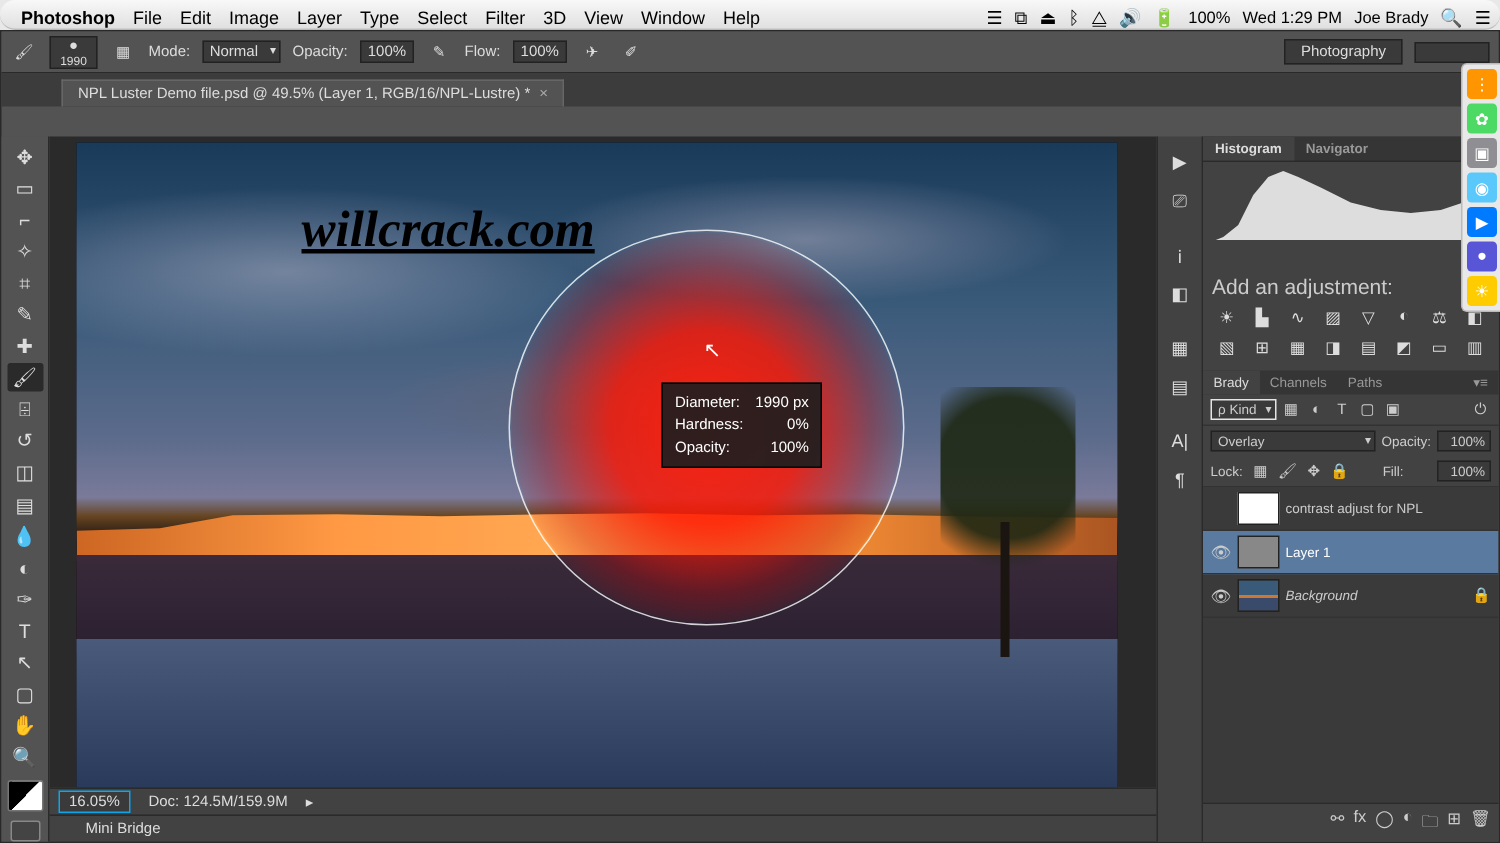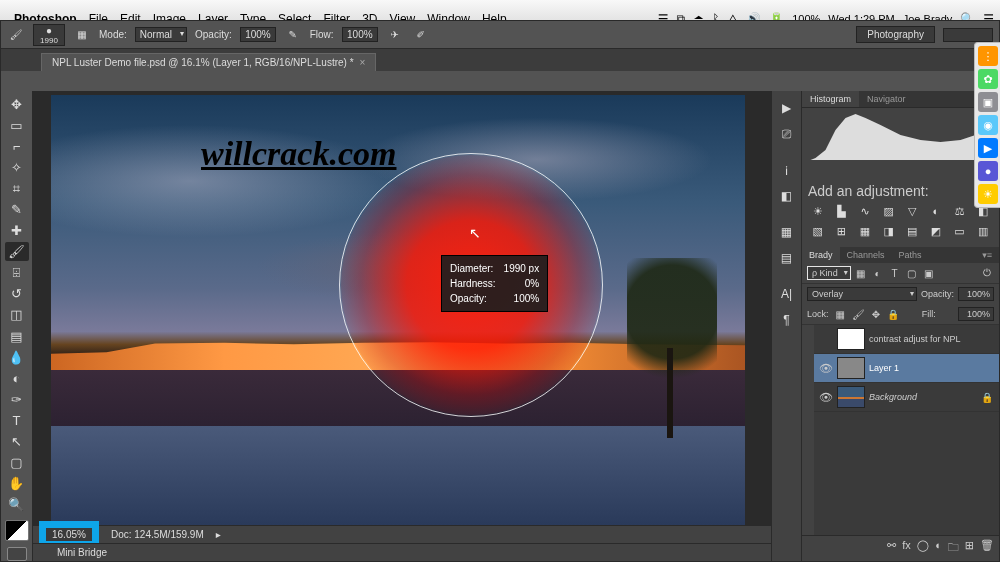--- a/index.html
+++ b/index.html
@@ -1,19 +1,19 @@
 <!DOCTYPE html>
 <html><head>
 <meta charset="utf-8">
 <style>
 * { margin: 0; padding: 0; box-sizing: border-box; font-family: "Lucida Grande", Arial, sans-serif; }
 body { width: 1000px; height: 562px; background: #e8e8e8; overflow: hidden; position: relative; }
 
 
-.menubar { height: 20px; background: linear-gradient(#f8f8f8,#e0e0e0); display: flex; align-items: flex-start; font-size: 12px; padding: 12px 6px; border-bottom: 1px solid #bbb; }
+.menubar { height: 20px; background: linear-gradient(#f8f8f8,#e0e0e0); display: flex; align-items: flex-end; font-size: 12px; padding: 0 6px; border-bottom: 1px solid #bbb; border-radius: 10px; }
 .menubar .apple { font-size: 14px; margin-right: 8px; }
 .menubar .menu-left { display: flex; gap: 12px; }
 .menubar .menu-left span:first-child { font-weight: bold; }
 .menubar .menu-right { margin-left: auto; display: flex; gap: 8px; align-items: center; font-size: 11px; }
 .menubar .menu-right .ico { font-size: 12px; }
 
 
 .window { position: absolute; top: 20px; left: 0; right: 0; bottom: 0; background: #535353; border: 1px solid rgba(0,0,0,.5); }
 .titlebar { height: 20px; background: linear-gradient(#7a7a7a,#595959); display: flex; align-items: center; justify-content: center; position: relative; font-size: 11px; color: #eee; }
 .traffic { position: absolute; left: 6px; top: 3px; display: flex; gap: 6px; }
@@ -54,32 +54,32 @@
 .clouds { position: absolute; inset: 0; background: radial-gradient(ellipse 300px 80px at 20% 20%,rgba(180,180,200,.5),transparent 70%),radial-gradient(ellipse 250px 60px at 70% 15%,rgba(160,160,180,.6),transparent 70%),radial-gradient(ellipse 200px 50px at 50% 40%,rgba(100,100,120,.7),transparent 70%); }
 .brush-glow { position: absolute; left: 290px; top: 60px; width: 260px; height: 260px; border-radius: 50%; background: radial-gradient(circle,rgba(255,30,10,.95) 0%,rgba(255,20,0,.8) 35%,rgba(200,0,0,.3) 60%,transparent 75%); }
 .brush-ring { position: absolute; left: 288px; top: 58px; width: 264px; height: 264px; border: 1px solid rgba(255,255,255,.8); border-radius: 50%; }
 .cursor { position: absolute; left: 418px; top: 130px; color: #fff; font-size: 14px; }
 .watermark { position: absolute; left: 150px; top: 40px; font-family: "Brush Script MT","Comic Sans MS",cursive; font-style: italic; font-size: 34px; color: #000; text-decoration: underline; font-weight: bold; }
 .brush-tooltip { position: absolute; left: 390px; top: 160px; background: rgba(30,30,30,.92); border: 1px solid #000; color: #fff; font-size: 10px; padding: 4px 6px; line-height: 1.3; }
 .brush-tooltip td:first-child { padding-right: 6px; }
 .brush-tooltip td:last-child { text-align: right; }
 
 .status { position: absolute; bottom: 18px; left: 0; right: 0; height: 18px; background: #424242; display: flex; align-items: center; color: #ddd; font-size: 10px; padding: 0 6px; gap: 12px; border-top: 1px solid #2a2a2a; }
-.status .zoom { background: #3a3a3a; padding: 1px 6px; border: 7px solid #0ea5e9; }
+.status .zoom { background: #3a3a3a; padding: 1px 6px; border: 1px solid #0ea5e9; }
 .mini-bridge { position: absolute; bottom: 0; left: 0; right: 0; height: 18px; background: #424242; display: flex; align-items: center; color: #ddd; font-size: 10px; padding: 0 24px; border-top: 1px solid #2a2a2a; }
 
 
 .right-col { width: 30px; background: #424242; border-left: 1px solid #2a2a2a; display: flex; flex-direction: column; align-items: center; padding-top: 6px; gap: 4px; }
 .right-col .rico { width: 22px; height: 22px; color: #ddd; display: flex; align-items: center; justify-content: center; font-size: 12px; }
 .right-col .sep { height: 6px; }
 
 
 .panels { width: 198px; background: #424242; border-left: 1px solid #2a2a2a; display: flex; flex-direction: column; color: #ccc; font-size: 10px; }
 .panel-tabs { display: flex; background: #353535; border-bottom: 1px solid #2a2a2a; font-size: 9px; }
-.panel-tabs span { padding: 3px 8px; color: #999; }
+.panel-tabs span { padding: 3px 8px; color: #999; font-weight: bold; }
 .panel-tabs span.active { background: #424242; color: #ddd; }
 .panel-menu { margin-left: auto; padding: 2px 4px; color: #999; }
 .histogram { height: 58px; background: #424242; padding: 2px 6px; }
 .histogram svg { width: 100%; height: 50px; }
 .refresh-warn { text-align: right; padding: 0 6px; color: #ffcc00; font-size: 11px; }
 
 .adjustments { padding: 4px 6px 8px; }
 .adjustments .label { font-size: 14px; color: #ccc; margin-bottom: 4px; }
 .adj-grid { display: grid; grid-template-columns: repeat(8,1fr); gap: 4px; }
 .adj-grid .aico { height: 16px; color: #ddd; display: flex; align-items: center; justify-content: center; font-size: 11px; }
@@ -94,21 +94,21 @@
 .layer-blend { display: flex; gap: 4px; padding: 3px 5px; align-items: center; }
 .layer-blend .bd { background: #3a3a3a; border: 1px solid #222; font-size: 9px; padding: 1px 4px; position: relative; flex: 1; }
 .layer-blend .bd::after { content: '▾'; position: absolute; right: 2px; font-size: 8px; }
 .layer-blend .lbl { font-size: 9px; }
 .layer-blend .val { background: #3a3a3a; border: 1px solid #222; font-size: 9px; padding: 1px 3px; width: 36px; text-align: right; }
 .layer-lock { display: flex; gap: 7px; padding: 3px 5px; align-items: center; border-bottom: 1px solid #333; }
 .layer-lock .lico { font-size: 10px; color: #ccc; }
 .layer-lock .lbl { font-size: 9px; }
 .layer-lock .val { background: #3a3a3a; border: 1px solid #222; font-size: 9px; padding: 1px 3px; width: 36px; text-align: right; margin-left: auto; }
 
-.layer-list { flex: 1; background: #3a3a3a; overflow: hidden; margin-left: 12px; }
+.layer-list { flex: 1; background: #3a3a3a; overflow: hidden; }
 .layer { display: flex; align-items: center; gap: 4px; padding: 3px 5px; border-bottom: 1px solid #333; }
 .layer.selected { background: #5a7aa0; color: #fff; }
 .layer .eye { width: 14px; font-size: 11px; color: #ccc; }
 .layer .thumb { width: 28px; height: 22px; background: #888; border: 1px solid #222; }
 .layer .thumb.white { background: #fff; }
 .layer .thumb.bg { background: linear-gradient(180deg,#3a5a7a 0 50%,#cc7733 50% 60%,#3a4a6a 60% 100%); }
 .layer .name { font-size: 9px; flex: 1; }
 .layer .name.italic { font-style: italic; }
 .layer .lock { font-size: 10px; color: #ccc; }
 
@@ -172,21 +172,21 @@
     <span>Flow:</span>
     <div class="pct">100%</div>
     <span class="ico">✈</span>
     <span class="ico">✐</span>
     <div class="work-btn">Photography</div>
     <div class="drag"></div>
   </div>
 
   <div class="doc-tabs">
     <div class="doc-tab">
-      <span>NPL Luster Demo file.psd @ 16.1% (Layer 1, RGB/16/NPL-Lustre) *</span>
+      <span>NPL Luster Demo file.psd @ 49.5% (Layer 1, RGB/16/NPL-Lustre) *</span>
       <span class="x">×</span>
     </div>
   </div>
 
   <div class="workspace">
 
     <div class="tools">
       <div class="tool">✥</div>
       <div class="tool">▭</div>
       <div class="tool">⌐</div>

